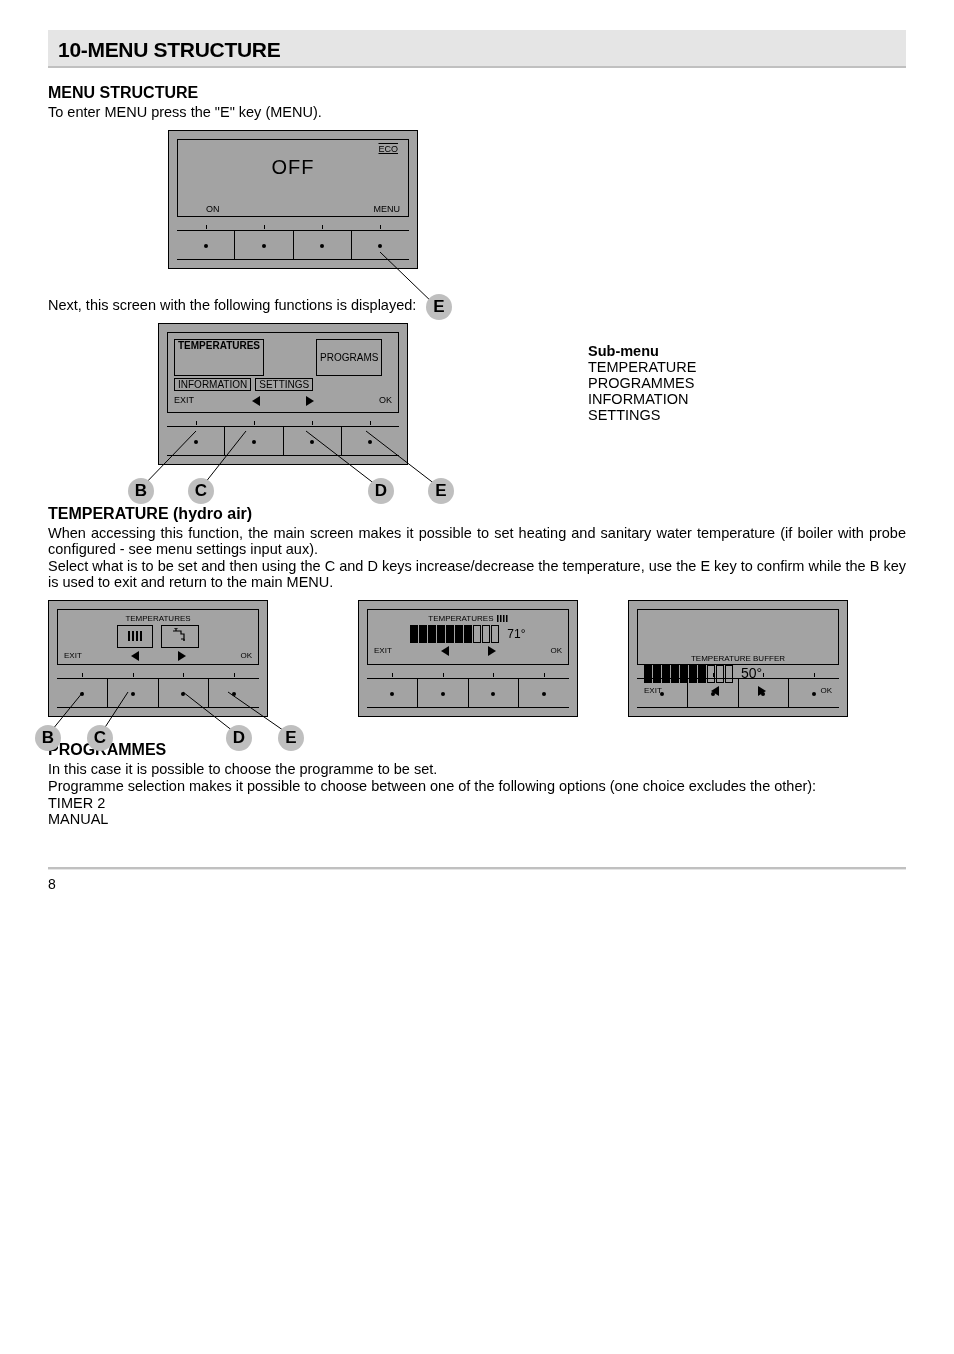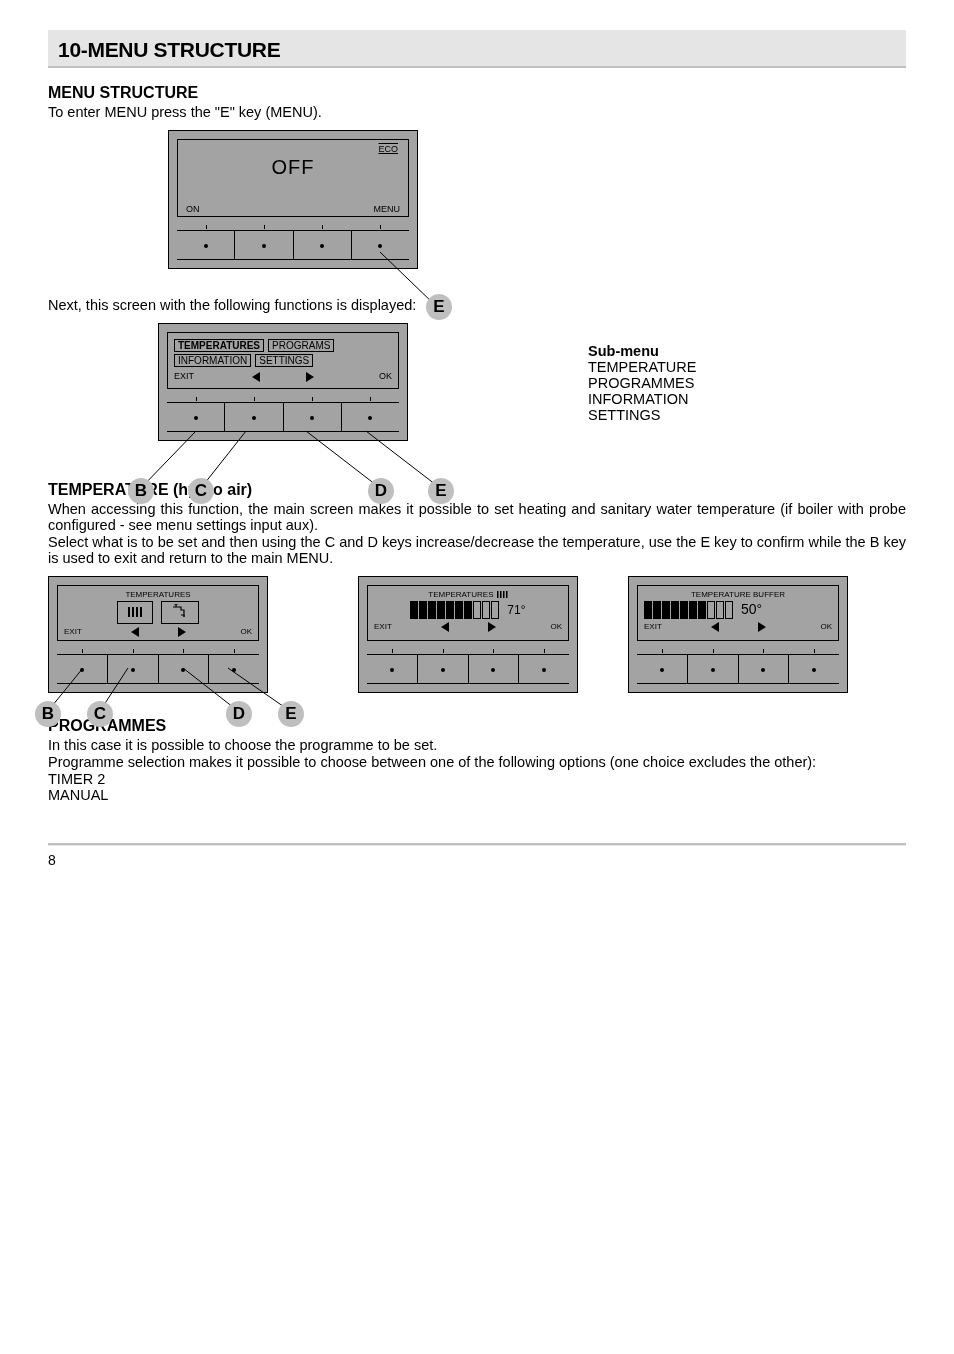--- a/index.html
+++ b/index.html
@@ -101,21 +101,21 @@
 
 <h2 class="section">MENU STRUCTURE</h2>
 <p class="instr">To enter MENU press the "E" key (MENU).</p>
 
 <div style="position:relative; width:290px; margin-left:120px; margin-bottom:28px;">
   <div class="device" style="width:250px;">
     <div class="screen" style="height:78px;">
       <div style="position:absolute; right:10px; top:4px; font-size:9px; text-decoration:overline underline;">ECO</div>
       <div style="text-align:center; font-size:20px; letter-spacing:1px; margin-top:12px;">OFF</div>
       <div style="display:flex; position:absolute; bottom:2px; left:8px; right:8px; font-size:9px;">
-        <span style="flex:1; text-align:left;">ON</span>
+        <span style="flex:1; text-align:center;">ON</span>
         <span style="flex:1;"></span>
           <span style="flex:1;"></span>
         <span style="flex:1; text-align:right;">MENU</span>
       </div>
     </div>
     <div class="ticks">
         <div></div>
         <div></div>
         <div></div>
         <div></div>
@@ -135,21 +135,21 @@
 </div>
 
 <p class="instr" style="margin-top:22px;">Next, this screen with the following functions is displayed:</p>
 
 <div style="display:flex; align-items:flex-start; gap:110px; margin-bottom:40px;">
   <div style="position:relative; width:320px; margin-left:110px;">
     <div class="device" style="width:250px;">
       <div class="screen" style="padding:6px;">
         <div style="display:flex; gap:4px; font-size:10px;">
           <span style="border:1px solid #000; padding:0 3px; font-weight:600;">TEMPERATURES</span>
-          <span style="border:1px solid #000; padding:0 3px;">PROGRAMS</span>
+          <span style="border:1px solid #000; padding:12px 3px;margin-left:48px;">PROGRAMS</span>
         </div>
         <div style="display:flex; gap:4px; font-size:10px; margin-top:2px;">
           <span style="border:1px solid #000; padding:0 3px;">INFORMATION</span>
           <span style="border:1px solid #000; padding:0 3px;">SETTINGS</span>
         </div>
         <div style="display:flex; font-size:9px; margin-top:4px;">
           <span style="flex:1; text-align:left;">EXIT</span>
           <span style="flex:1; text-align:center;"><span class="triangle-left"></span></span>
           <span style="flex:1; text-align:center;"><span class="triangle-right"></span></span>
           <span style="flex:1; text-align:right;">OK</span>
@@ -278,21 +278,21 @@
     <div class="btnrow">
         <div class="cell"><span class="dot"></span></div>
         <div class="cell"><span class="dot"></span></div>
         <div class="cell"><span class="dot"></span></div>
         <div class="cell"><span class="dot"></span></div>
       </div>
   </div>
 
   <div class="device" style="width:220px;">
     <div class="screen" style="height:56px; padding:4px 6px;">
-      <div style="text-align:center; font-size:8px;">TEMPERATURE BUFFER</div>
+      <div style="text-align:center; font-size:8px;margin-top:40px;">TEMPERATURE BUFFER</div>
       <div style="text-align:left; margin-top:2px; white-space:nowrap;">
         <span class="bar-seg fill"></span><span class="bar-seg fill"></span><span class="bar-seg fill"></span><span class="bar-seg fill"></span><span class="bar-seg fill"></span><span class="bar-seg fill"></span><span class="bar-seg fill"></span><span class="bar-seg empty"></span><span class="bar-seg empty"></span><span class="bar-seg empty"></span>
         <span style="font-size:14px; margin-left:3px;">50°</span>
       </div>
       <div style="display:flex; font-size:8px; margin-top:3px;">
         <span style="flex:1; text-align:left;">EXIT</span>
         <span style="flex:1; text-align:center;"><span class="triangle-left"></span></span>
         <span style="flex:1; text-align:center;"><span class="triangle-right"></span></span>
         <span style="flex:1; text-align:right;">OK</span>
       </div>

